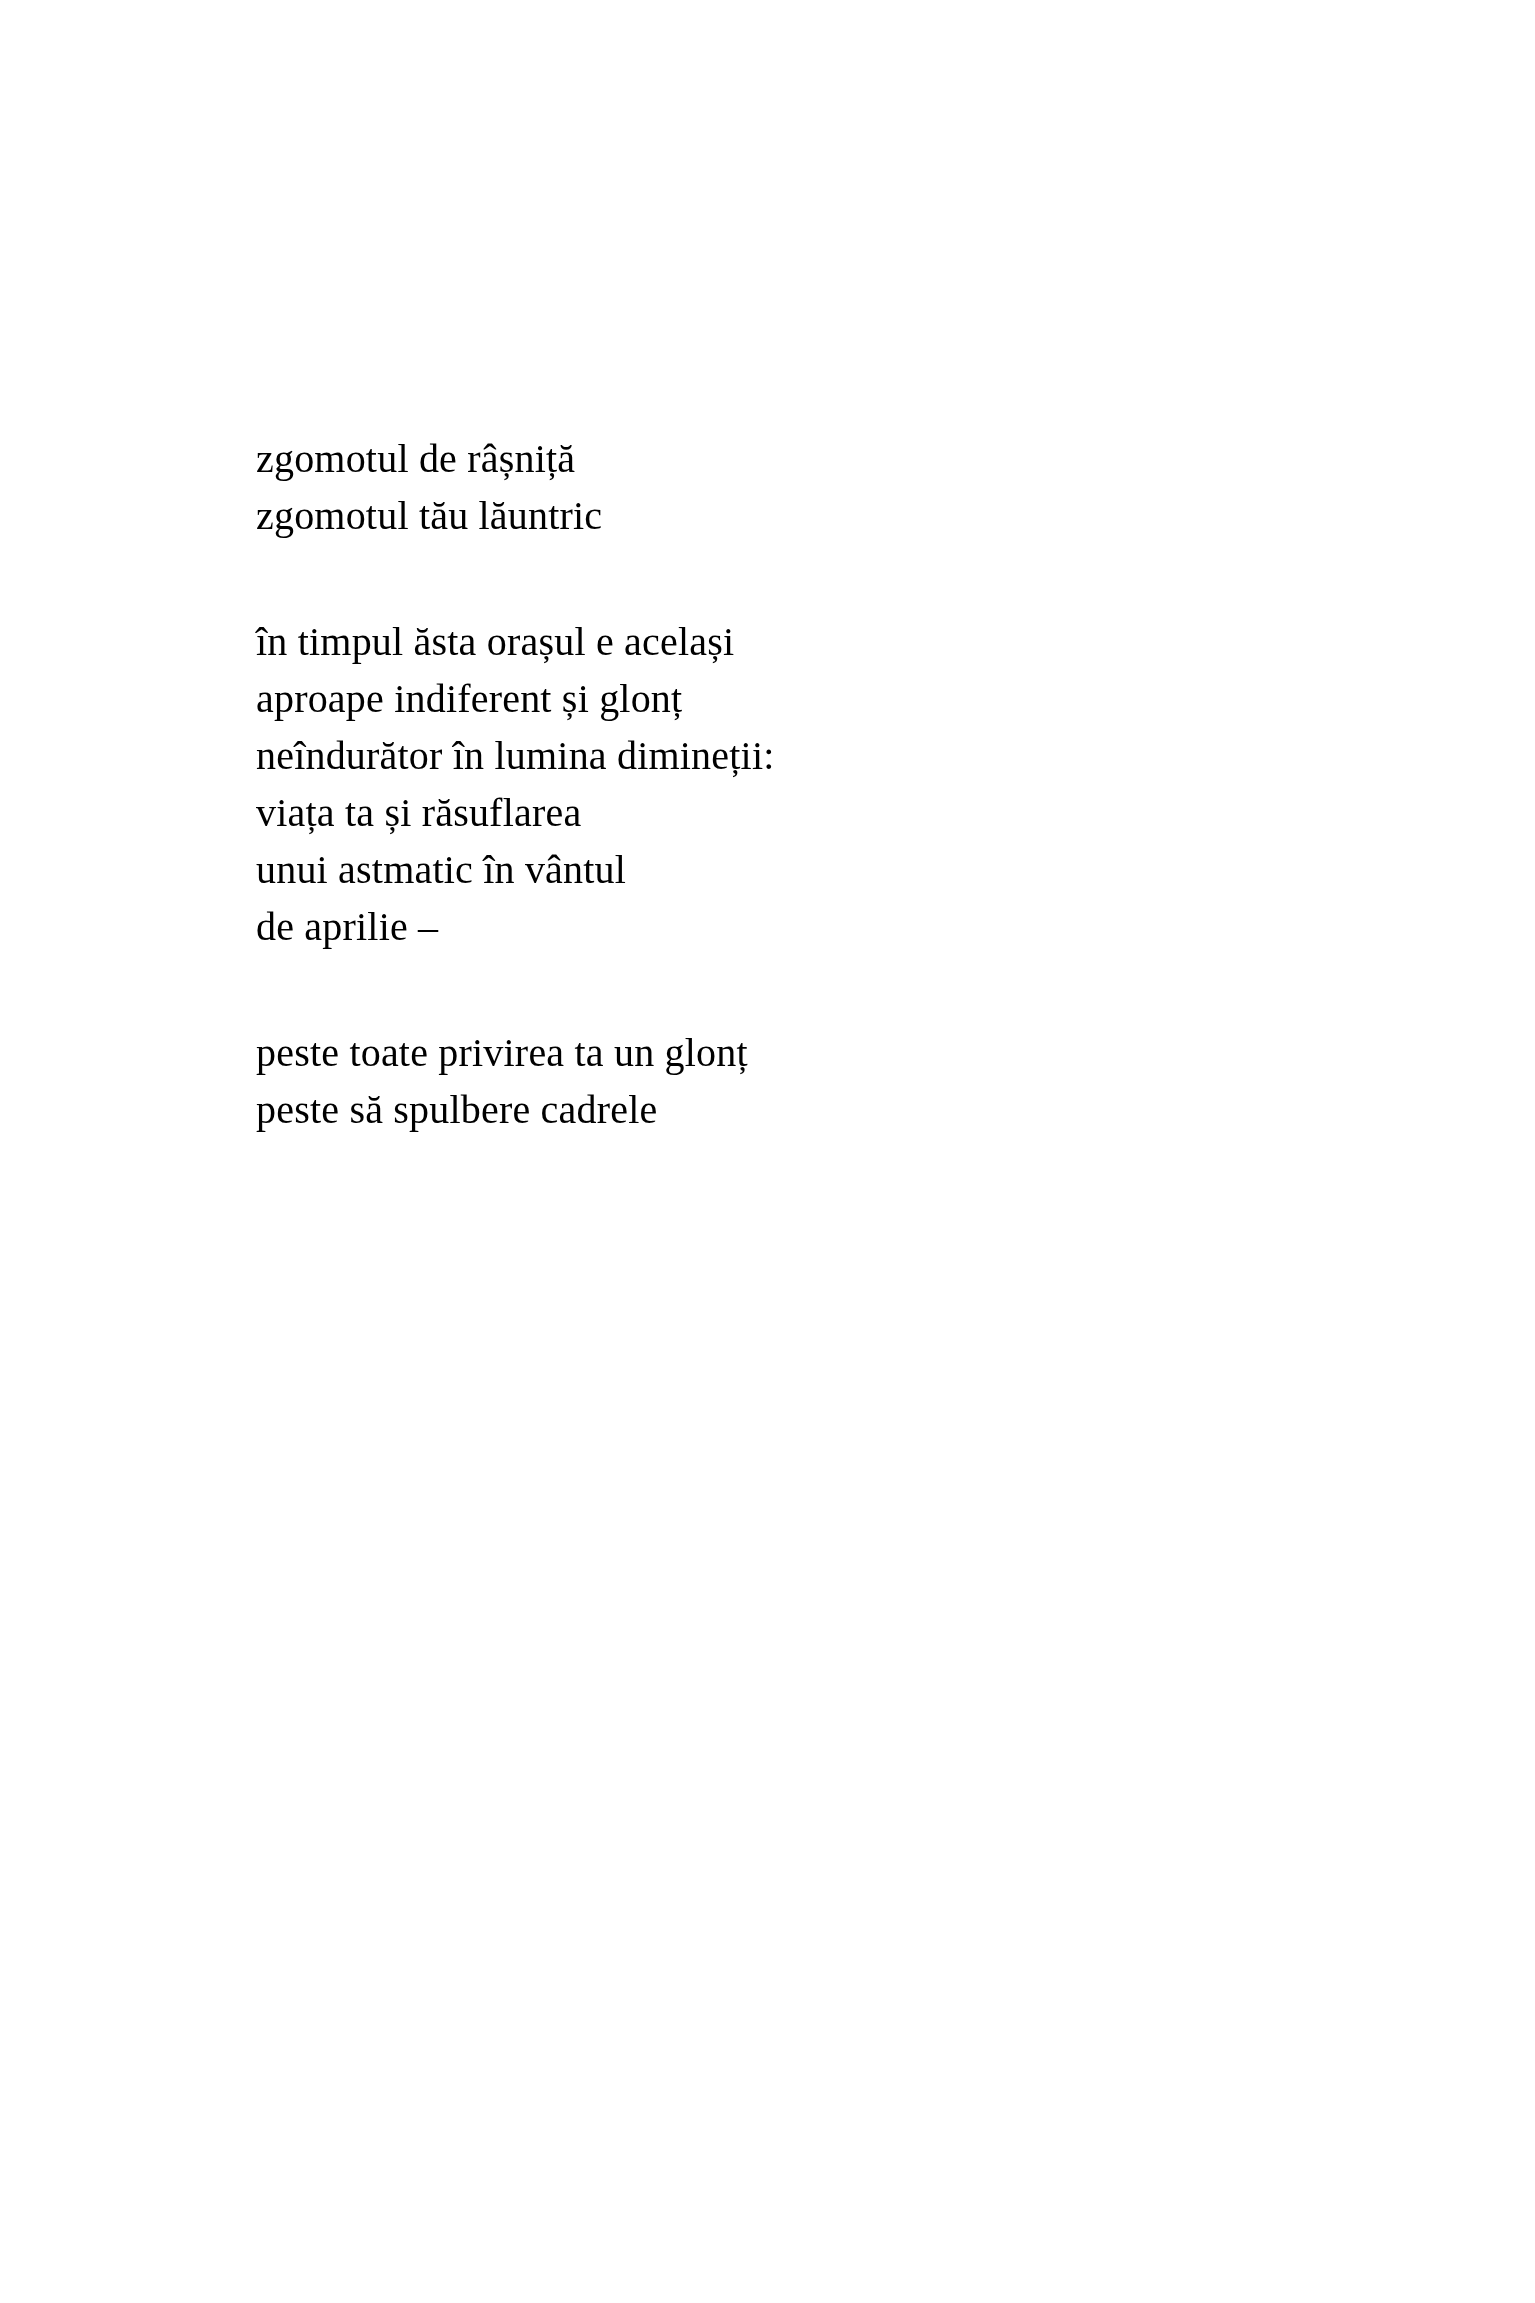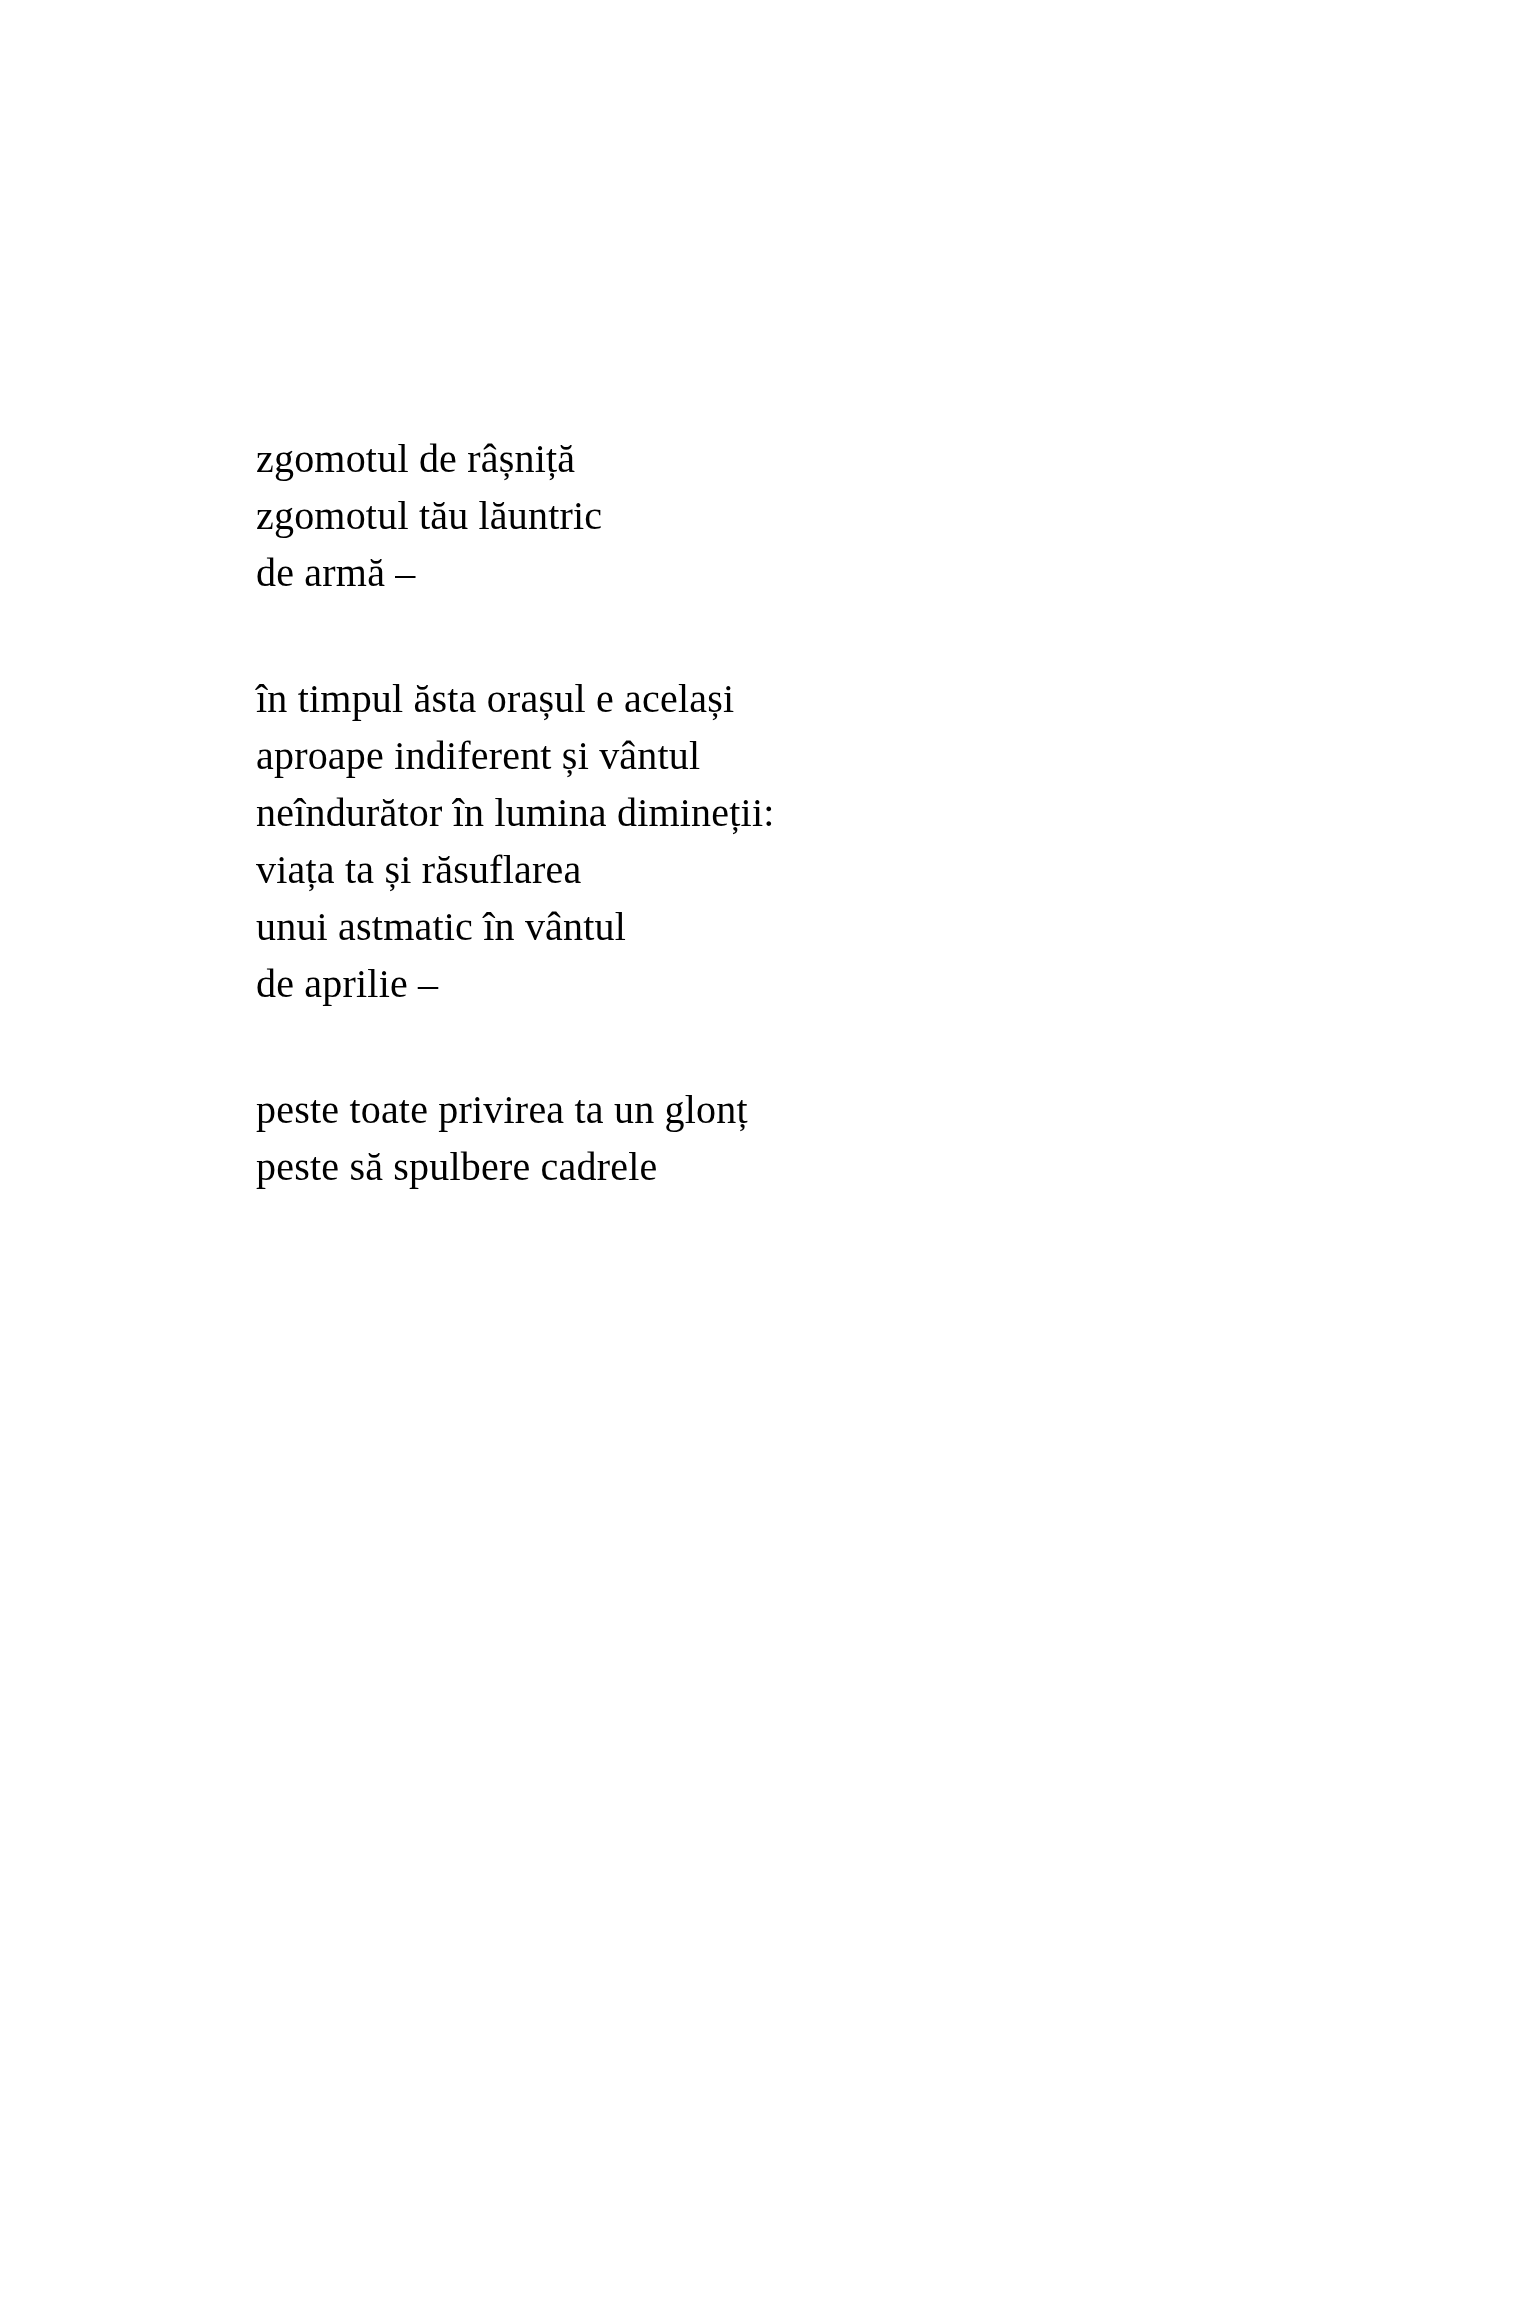--- a/index.html
+++ b/index.html
@@ -46,26 +46,25 @@
 </head>
 <body>
 
 <div class="page">
 
   <div class="poem">
 
     <div class="stanza">
       <div class="poem-line">zgomotul de râșniță</div>
       <div class="poem-line">zgomotul tău lăuntric</div>
-      <div class="poem-line">de armă –</div>
     </div>
 
     <div class="stanza">
       <div class="poem-line">în timpul ăsta orașul e același</div>
-      <div class="poem-line">aproape indiferent și vântul</div>
+      <div class="poem-line">aproape indiferent și glonț</div>
       <div class="poem-line">neîndurător în lumina dimineții:</div>
       <div class="poem-line">viața ta și răsuflarea</div>
       <div class="poem-line">unui astmatic în vântul</div>
       <div class="poem-line">de aprilie –</div>
     </div>
 
     <div class="stanza">
       <div class="poem-line">peste toate privirea ta un glonț</div>
       <div class="poem-line">peste să spulbere cadrele</div>
     </div>

